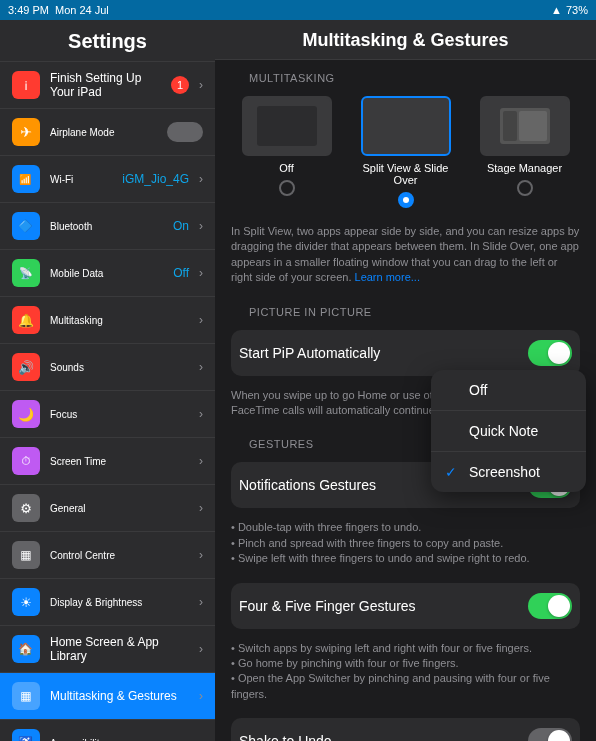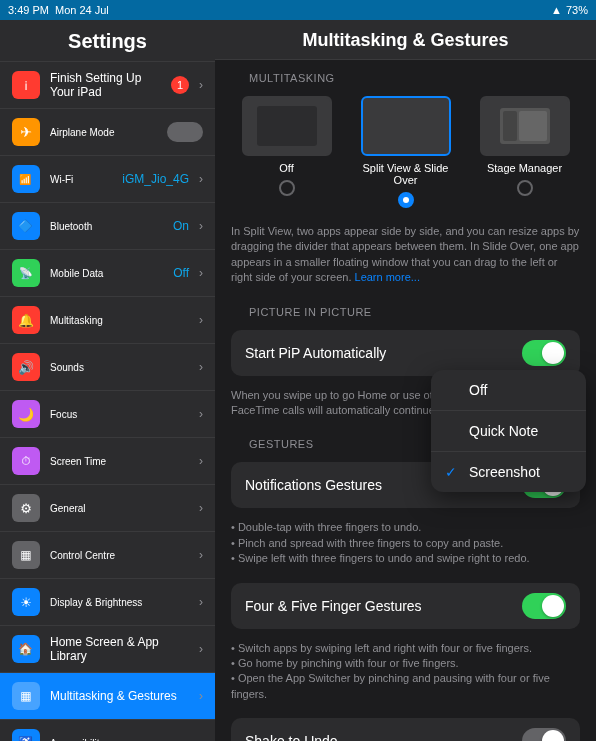--- a/index.html
+++ b/index.html
@@ -195,21 +195,21 @@
     
     .settings-group {
       background: #2c2c2e;
       border-radius: 10px;
       margin: 8px 16px;
       overflow: hidden;
     }
     .setting-row {
       display: flex;
       align-items: center;
-      padding: 10px 14px;
+      padding: 10px 8px;
       border-bottom: 0.5px solid #3a3a3c;
       gap: 20px;
       cursor: pointer;
     }
     .setting-row:last-child { border-bottom: none; }
     .setting-row-label {
       font-size: 14px;
       color: #fff;
       flex: 1;
     }

